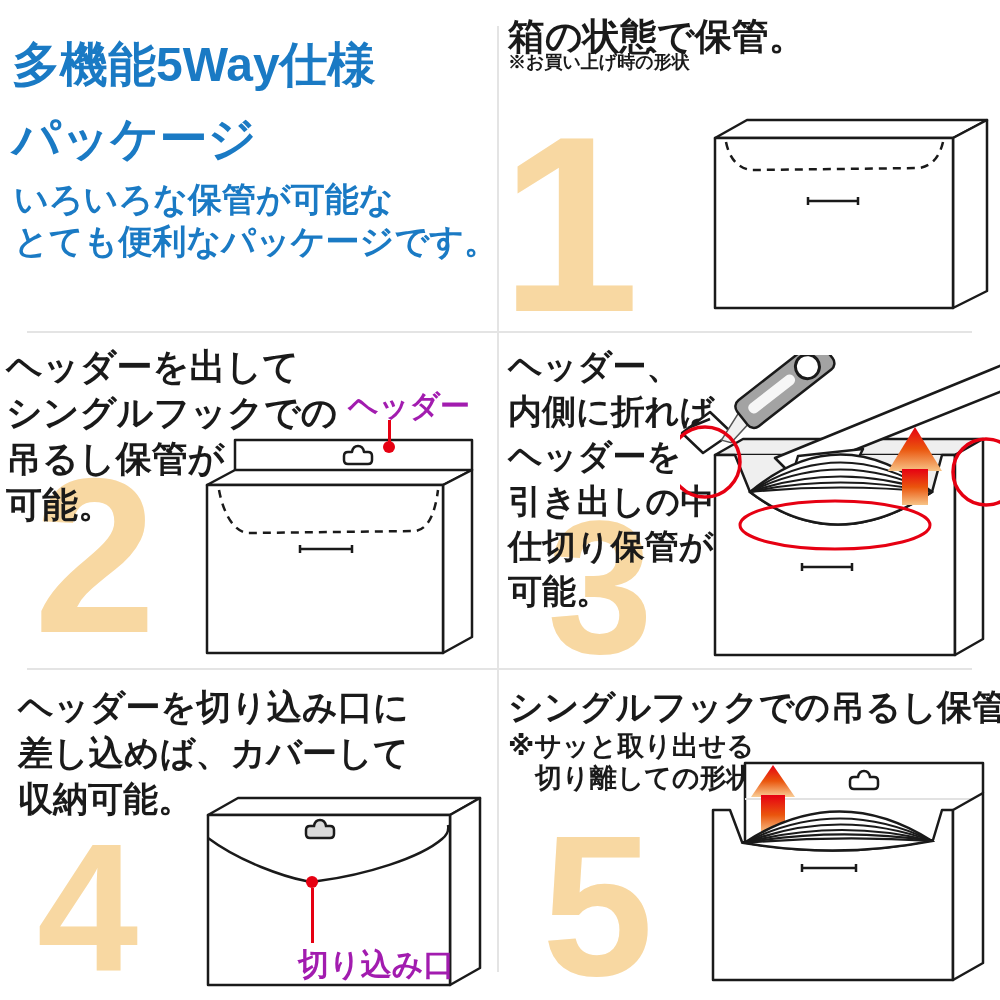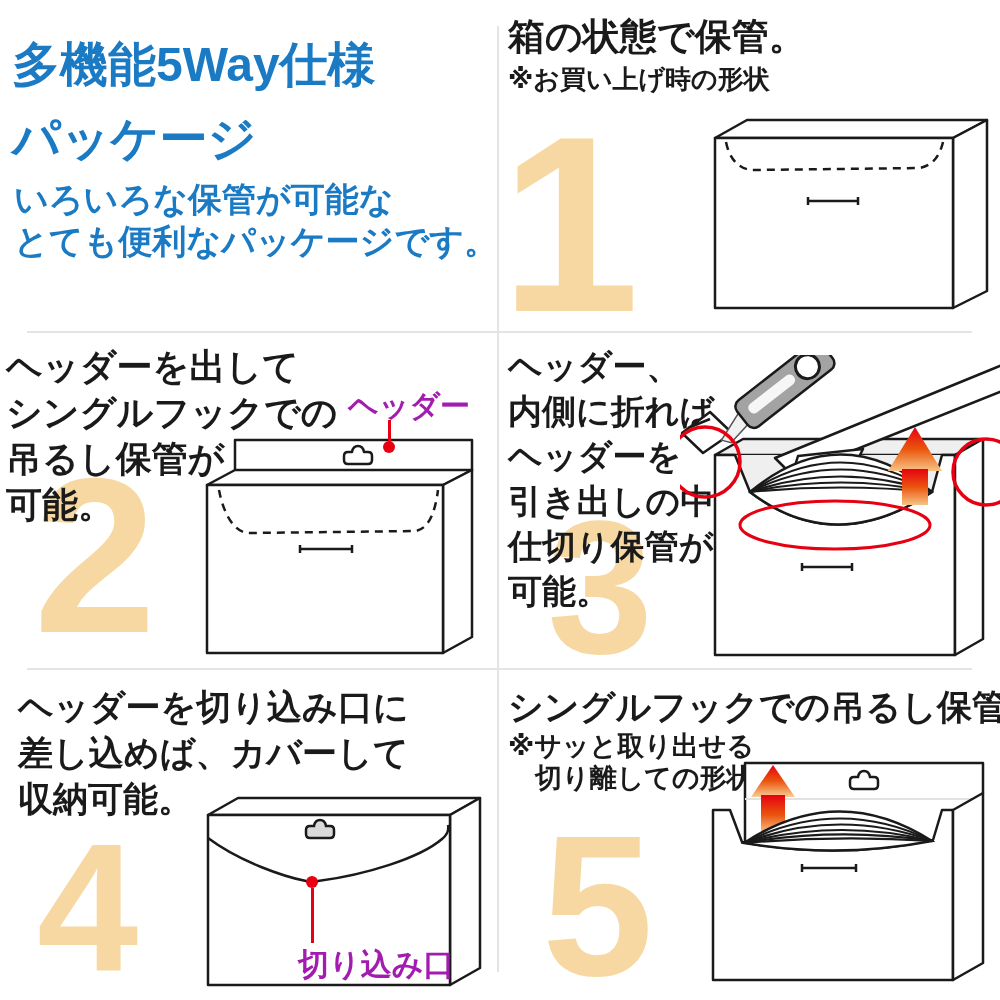--- a/index.html
+++ b/index.html
@@ -32,21 +32,21 @@
 <div class="abs jp blue" style="left:12px;top:14px;font-size:48px;line-height:74px;margin-top:14px;">
   <div>多機能5Way仕様</div>
   <div>パッケージ</div>
 </div>
 <div class="abs jp blue" style="left:14px;top:178px;font-size:34px;line-height:42px;">
   <div>いろいろな保管が可能な</div>
   <div>とても便利なパッケージです。</div>
 </div>
 
 <div class="abs jp" style="left:508px;top:12px;font-size:37px;">箱の状態で保管。</div>
-<div class="abs jp" style="left:508px;top:62px;font-size:26px;">※お買い上げ時の形状</div>
+<div class="abs jp" style="left:508px;top:50px;font-size:18px;font-family:Liberation Mono, monospace;">※お買い上げ時の形状</div>
 
 <svg class="abs" style="left:640px;top:105px;" width="360" height="215" viewBox="0 0 360 215">
   <g fill="#fff" stroke="#1a1a1a" stroke-width="2.5" stroke-linejoin="round">
     <path d="M75,33 L107,15 L347,15 L313,33 Z"></path>
     <path d="M313,33 L347,15 L347,186 L313,203 Z"></path>
     <path d="M75,33 H313 V203 H75 Z"></path>
   </g>
   <path d="M86,37 C89,52 97,63 111,65 L279,63 C293,61 300,50 303,37" fill="none" stroke="#1a1a1a" stroke-width="2.5" stroke-dasharray="8 6"></path>
   <path d="M168,96 h50 M168,92 v8 M218,92 v8" stroke="#1a1a1a" stroke-width="2.5" fill="none"></path>
 </svg>

